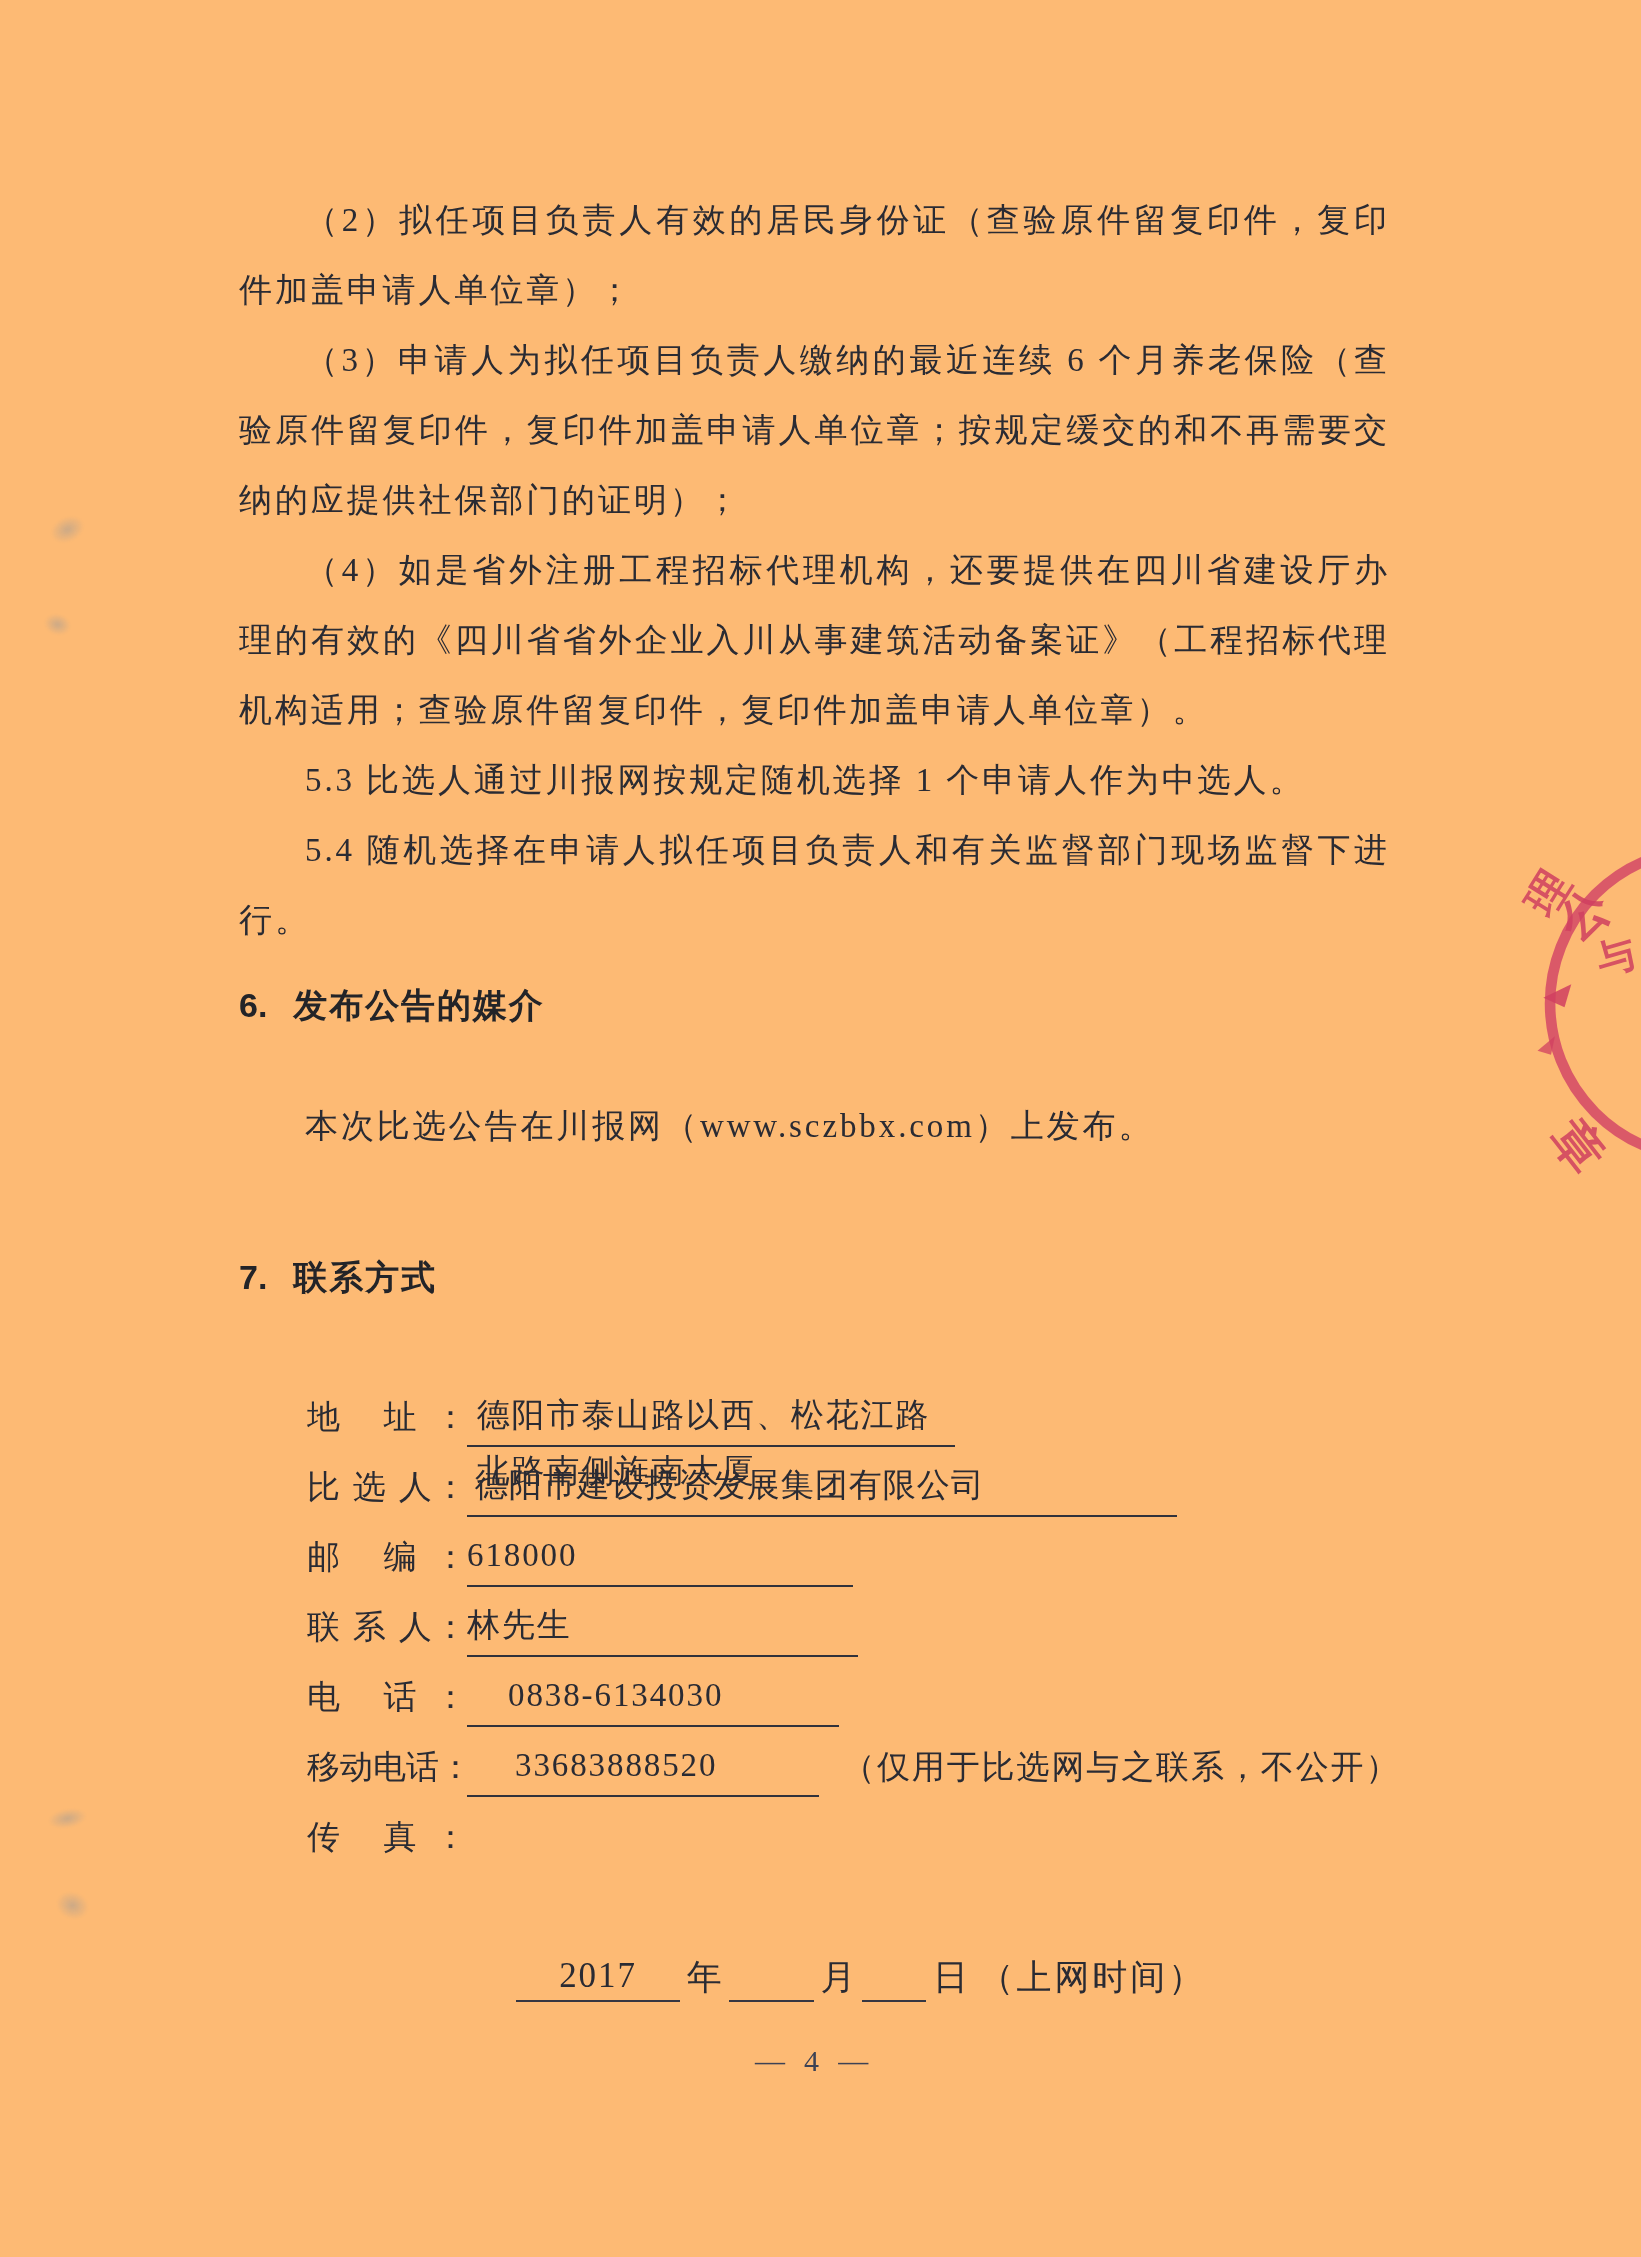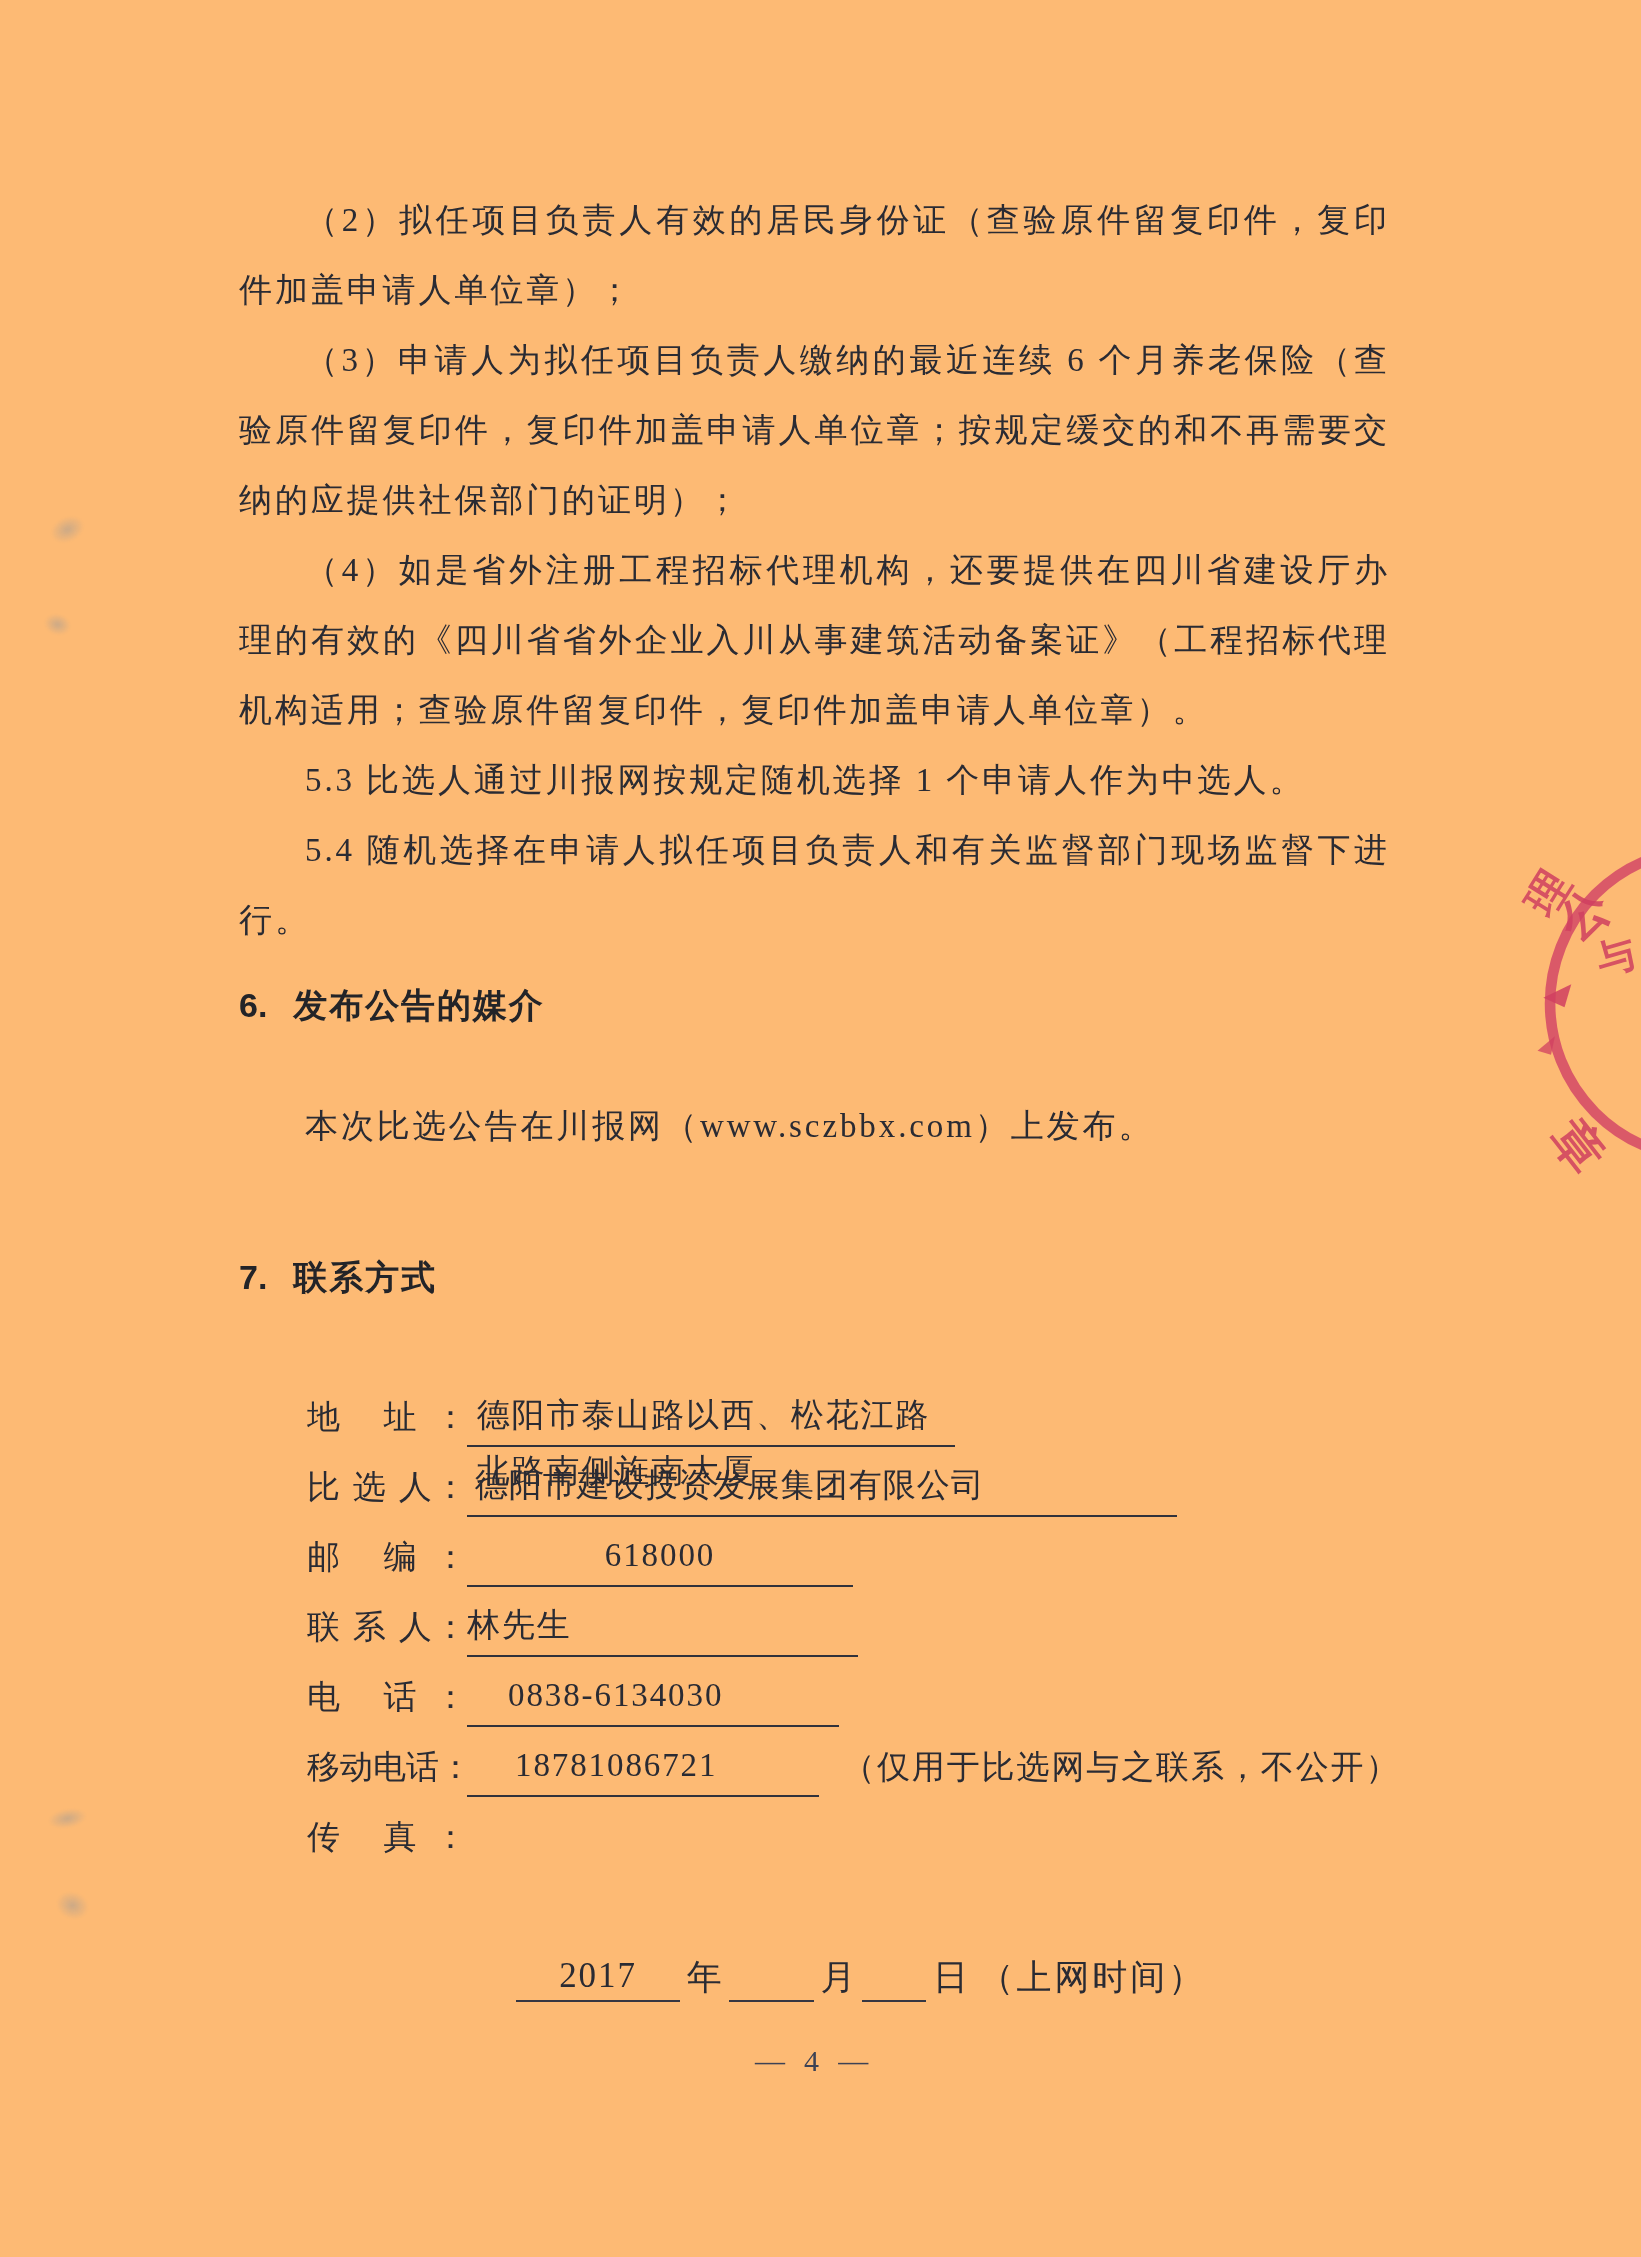--- a/index.html
+++ b/index.html
@@ -37,21 +37,21 @@
     text-align:justify; text-align-last:justify;
     white-space:nowrap; flex:none;
   }
   .c-line {
     border-bottom:2.9px solid #31323b;
     height:60px; line-height:56px; flex:none;
     box-sizing:border-box; letter-spacing:1.9px;
   }
   .c-row:nth-child(1) .c-line { width:488px; padding-left:9.7px; }
   .c-row:nth-child(2) .c-line { width:710px; padding-left:7.7px; letter-spacing:1px; }
-  .c-row:nth-child(3) .c-line { width:386px; text-align:center; }
+  .c-row:nth-child(3) .c-line { width:386px; text-align:left; }
   .c-row:nth-child(4) .c-line { width:391px; text-align:left; }
   .c-row:nth-child(5) .c-line { width:372px; padding-left:41px; }
   .c-row:nth-child(6) .c-line { width:352px; padding-left:48px; }
   .c-row:nth-child(7) .c-line { width:348px; padding-left:31px; }
   .c-note { margin-left:23px; line-height:60px; letter-spacing:1.9px; white-space:nowrap; }
 
   .dateline {
     display:flex; align-items:flex-end;
     margin-left:277px; margin-top:85px; height:50px;
     font-size:35px;
@@ -125,21 +125,21 @@
       <div class="c-row">
         <span class="c-label">联 系 人：</span>
         <span class="c-line">林先生</span>
       </div>
       <div class="c-row">
         <span class="c-label">电 话：</span>
         <span class="c-line">0838-6134030</span>
       </div>
       <div class="c-row">
         <span class="c-label">移动电话：</span>
-        <span class="c-line">18781086721</span>
+        <span class="c-line">33683888520</span>
         <span class="c-note">（仅用于比选网与之联系，不公开）</span>
       </div>
       <div class="c-row">
         <span class="c-label">传 真：</span>
       </div>
     </div>
 
     <div class="dateline">
       <span class="dl-line dl-a">2017</span>
       <span class="dl-char">年</span>

